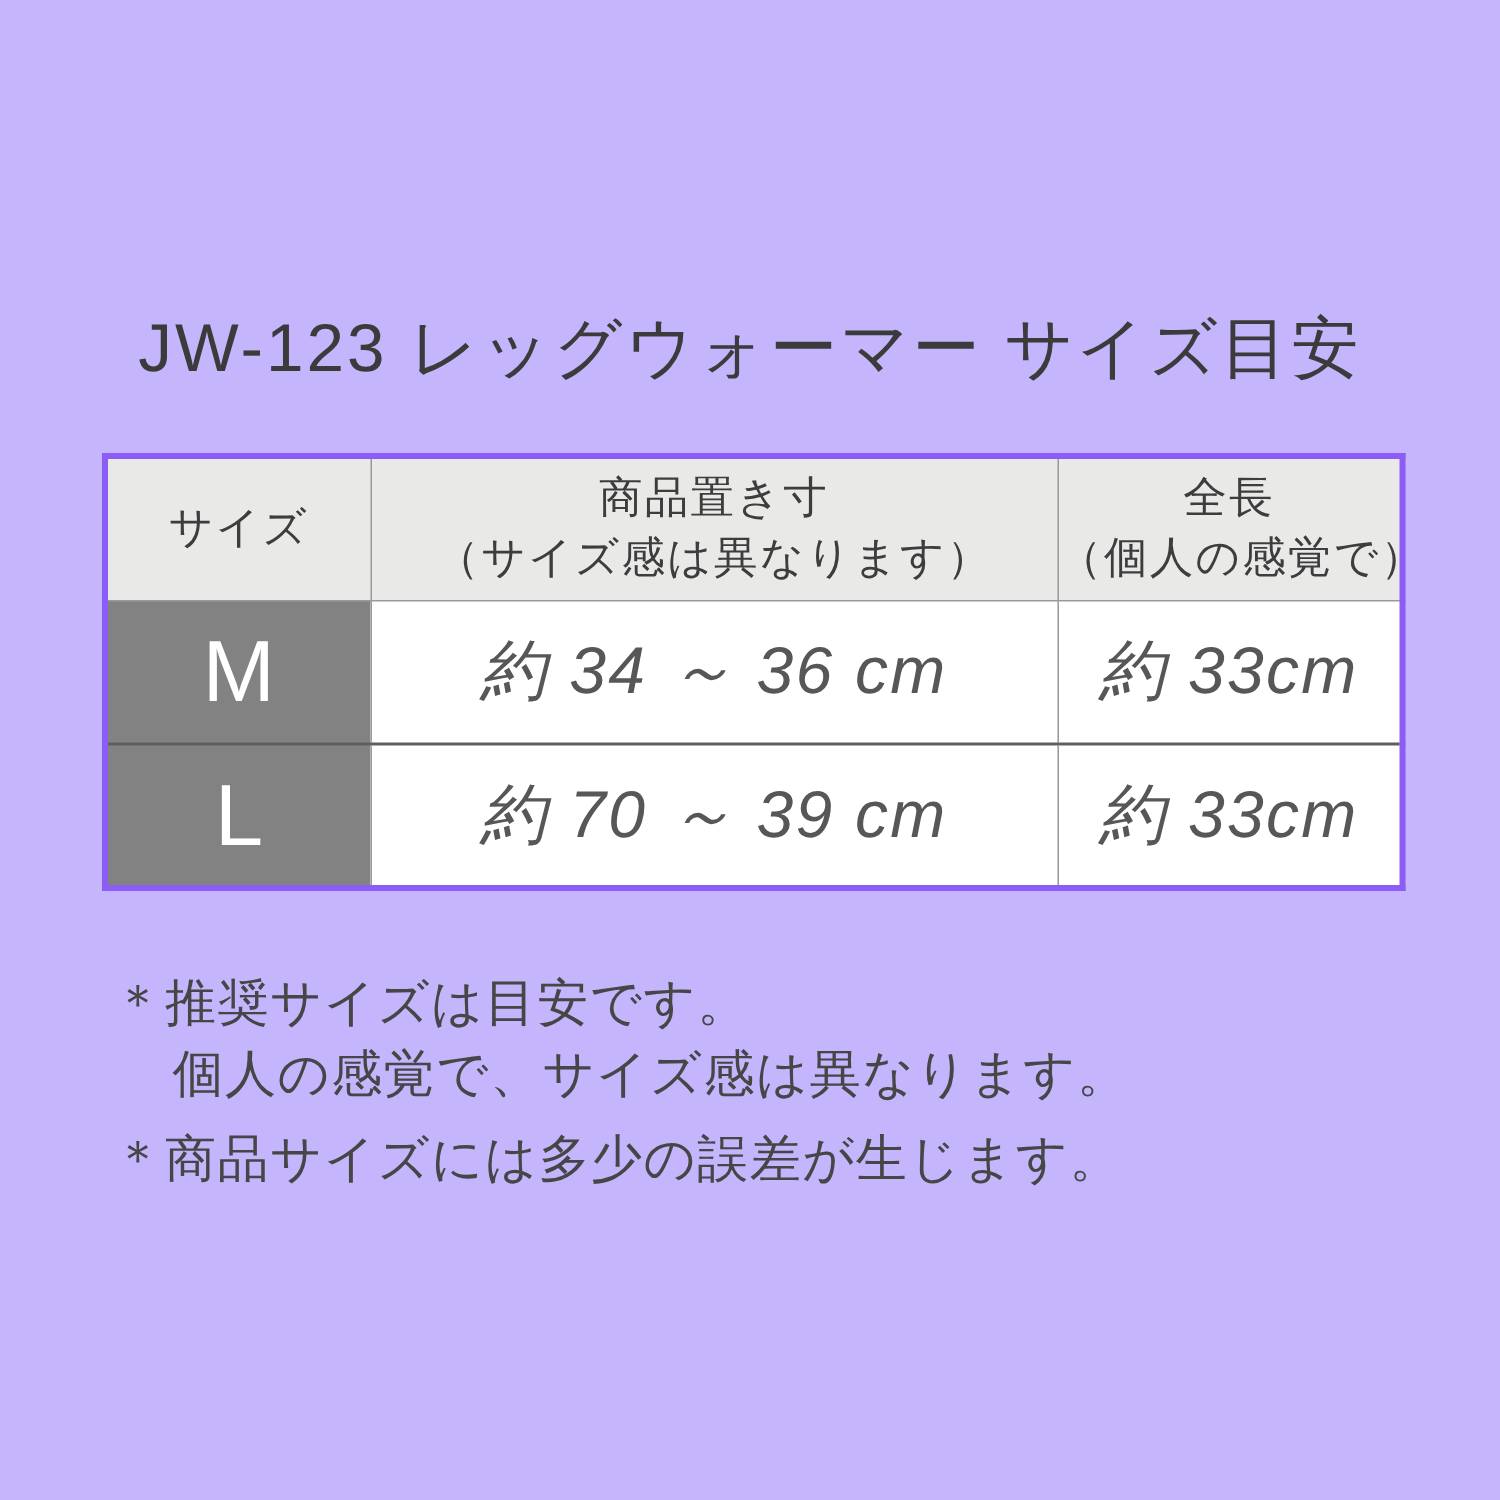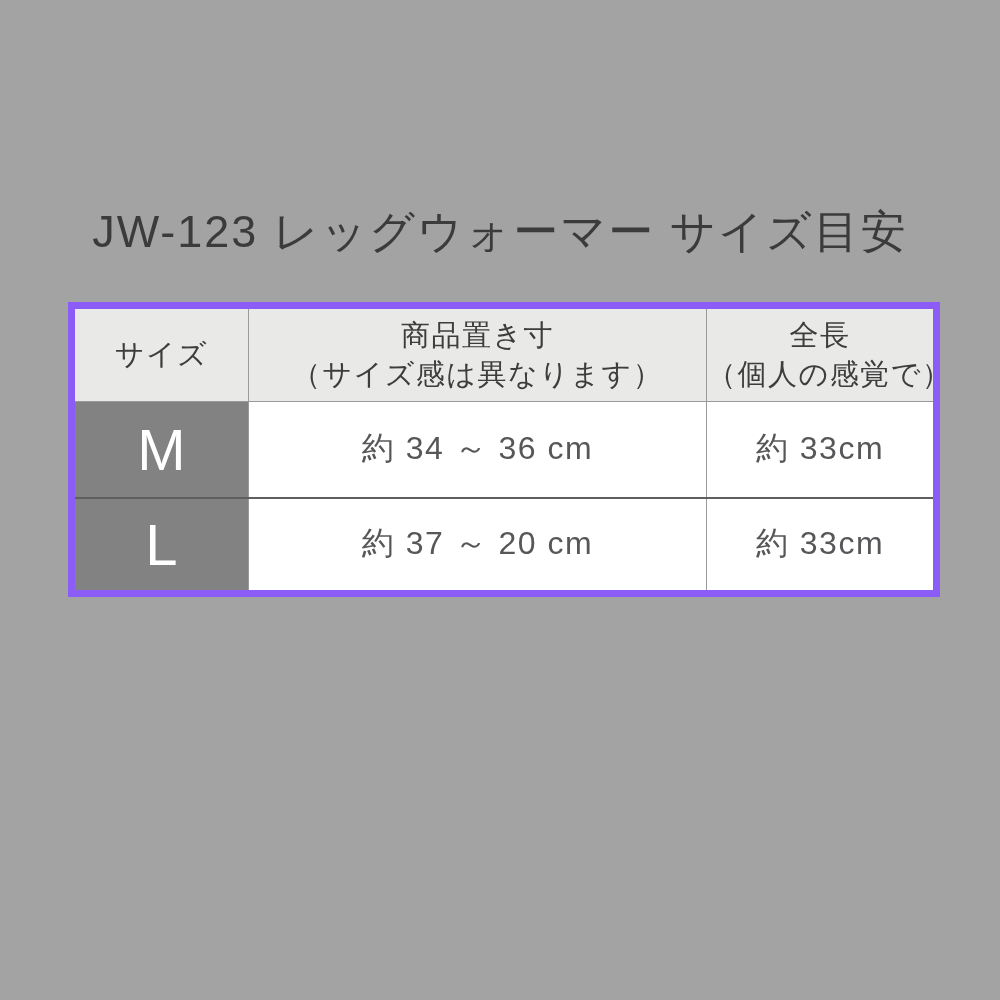--- a/index.html
+++ b/index.html
@@ -5,21 +5,21 @@
   html, body {
     margin: 0;
     padding: 0;
     background: #ffffff;
     font-family: "Liberation Sans", "DejaVu Sans", sans-serif;
   }
   .page {
     position: relative;
     width: 1000px;
     height: 1000px;
-    background: #a3a3a3;
+    background: #c4b5fd;
     overflow: hidden;
   }
   .title {
     position: absolute;
     top: 202px;
     left: 0;
     width: 1000px;
     margin: 0;
     text-align: center;
     font-size: 45px;
@@ -40,43 +40,44 @@
   col.c2 { width: 458px; }
   col.c3 { width: 230px; }
   .size-table th, .size-table td {
     border: 1px solid #9a9a9a;
     padding: 0;
     margin: 0;
     text-align: center;
     vertical-align: middle;
     font-weight: 400;
   }
-  .size-table { border: 7px solid #8b5cf6; }
+  .size-table { border: 4px solid #8b5cf6; }
   thead tr { height: 96px; }
   tbody tr { height: 96px; }
   th.hdr {
     background: #e9e9e8;
     color: #3d3d3d;
     font-size: 29px;
     letter-spacing: 1.5px;
     line-height: 1.36;
     white-space: nowrap;
   }
   td.size-cell {
     background: #828282;
     color: #ffffff;
     font-size: 58px;
     letter-spacing: 0;
   }
   td.data-cell {
     background: #ffffff;
     color: #57575a;
-    font-size: 32px;
+    font-size: 44px;
     letter-spacing: 1.5px;
     white-space: nowrap;
+    font-style: italic;
   }
   
   tbody tr.row-1 td { border-top: 2px solid #5f5f5f; }
   .notes {
     position: absolute;
     left: 75px;
     top: 646px;
     color: #464646;
     font-size: 34px;
   }
@@ -115,20 +116,29 @@
       </tr>
     </thead>
     <tbody>
       <tr class="row-0">
         <td class="size-cell">M</td>
         <td class="data-cell">約 34 ～ 36 cm</td>
         <td class="data-cell">約 33cm</td>
       </tr>
       <tr class="row-1">
         <td class="size-cell">L</td>
-        <td class="data-cell">約 37 ～ 20 cm</td>
+        <td class="data-cell">約 70 ～ 39 cm</td>
         <td class="data-cell">約 33cm</td>
       </tr>
     </tbody>
   </table>
 
+  <div class="notes">
+    <div class="note first">
+      <div class="note-line">＊推奨サイズは目安です。</div>
+      <div class="note-line indent">個人の感覚で、サイズ感は異なります。</div>
+    </div>
+    <div class="note second">
+      <div class="note-line">＊商品サイズには多少の誤差が生じます。</div>
+    </div>
+  </div>
 
 </div>
 
 </body></html>

